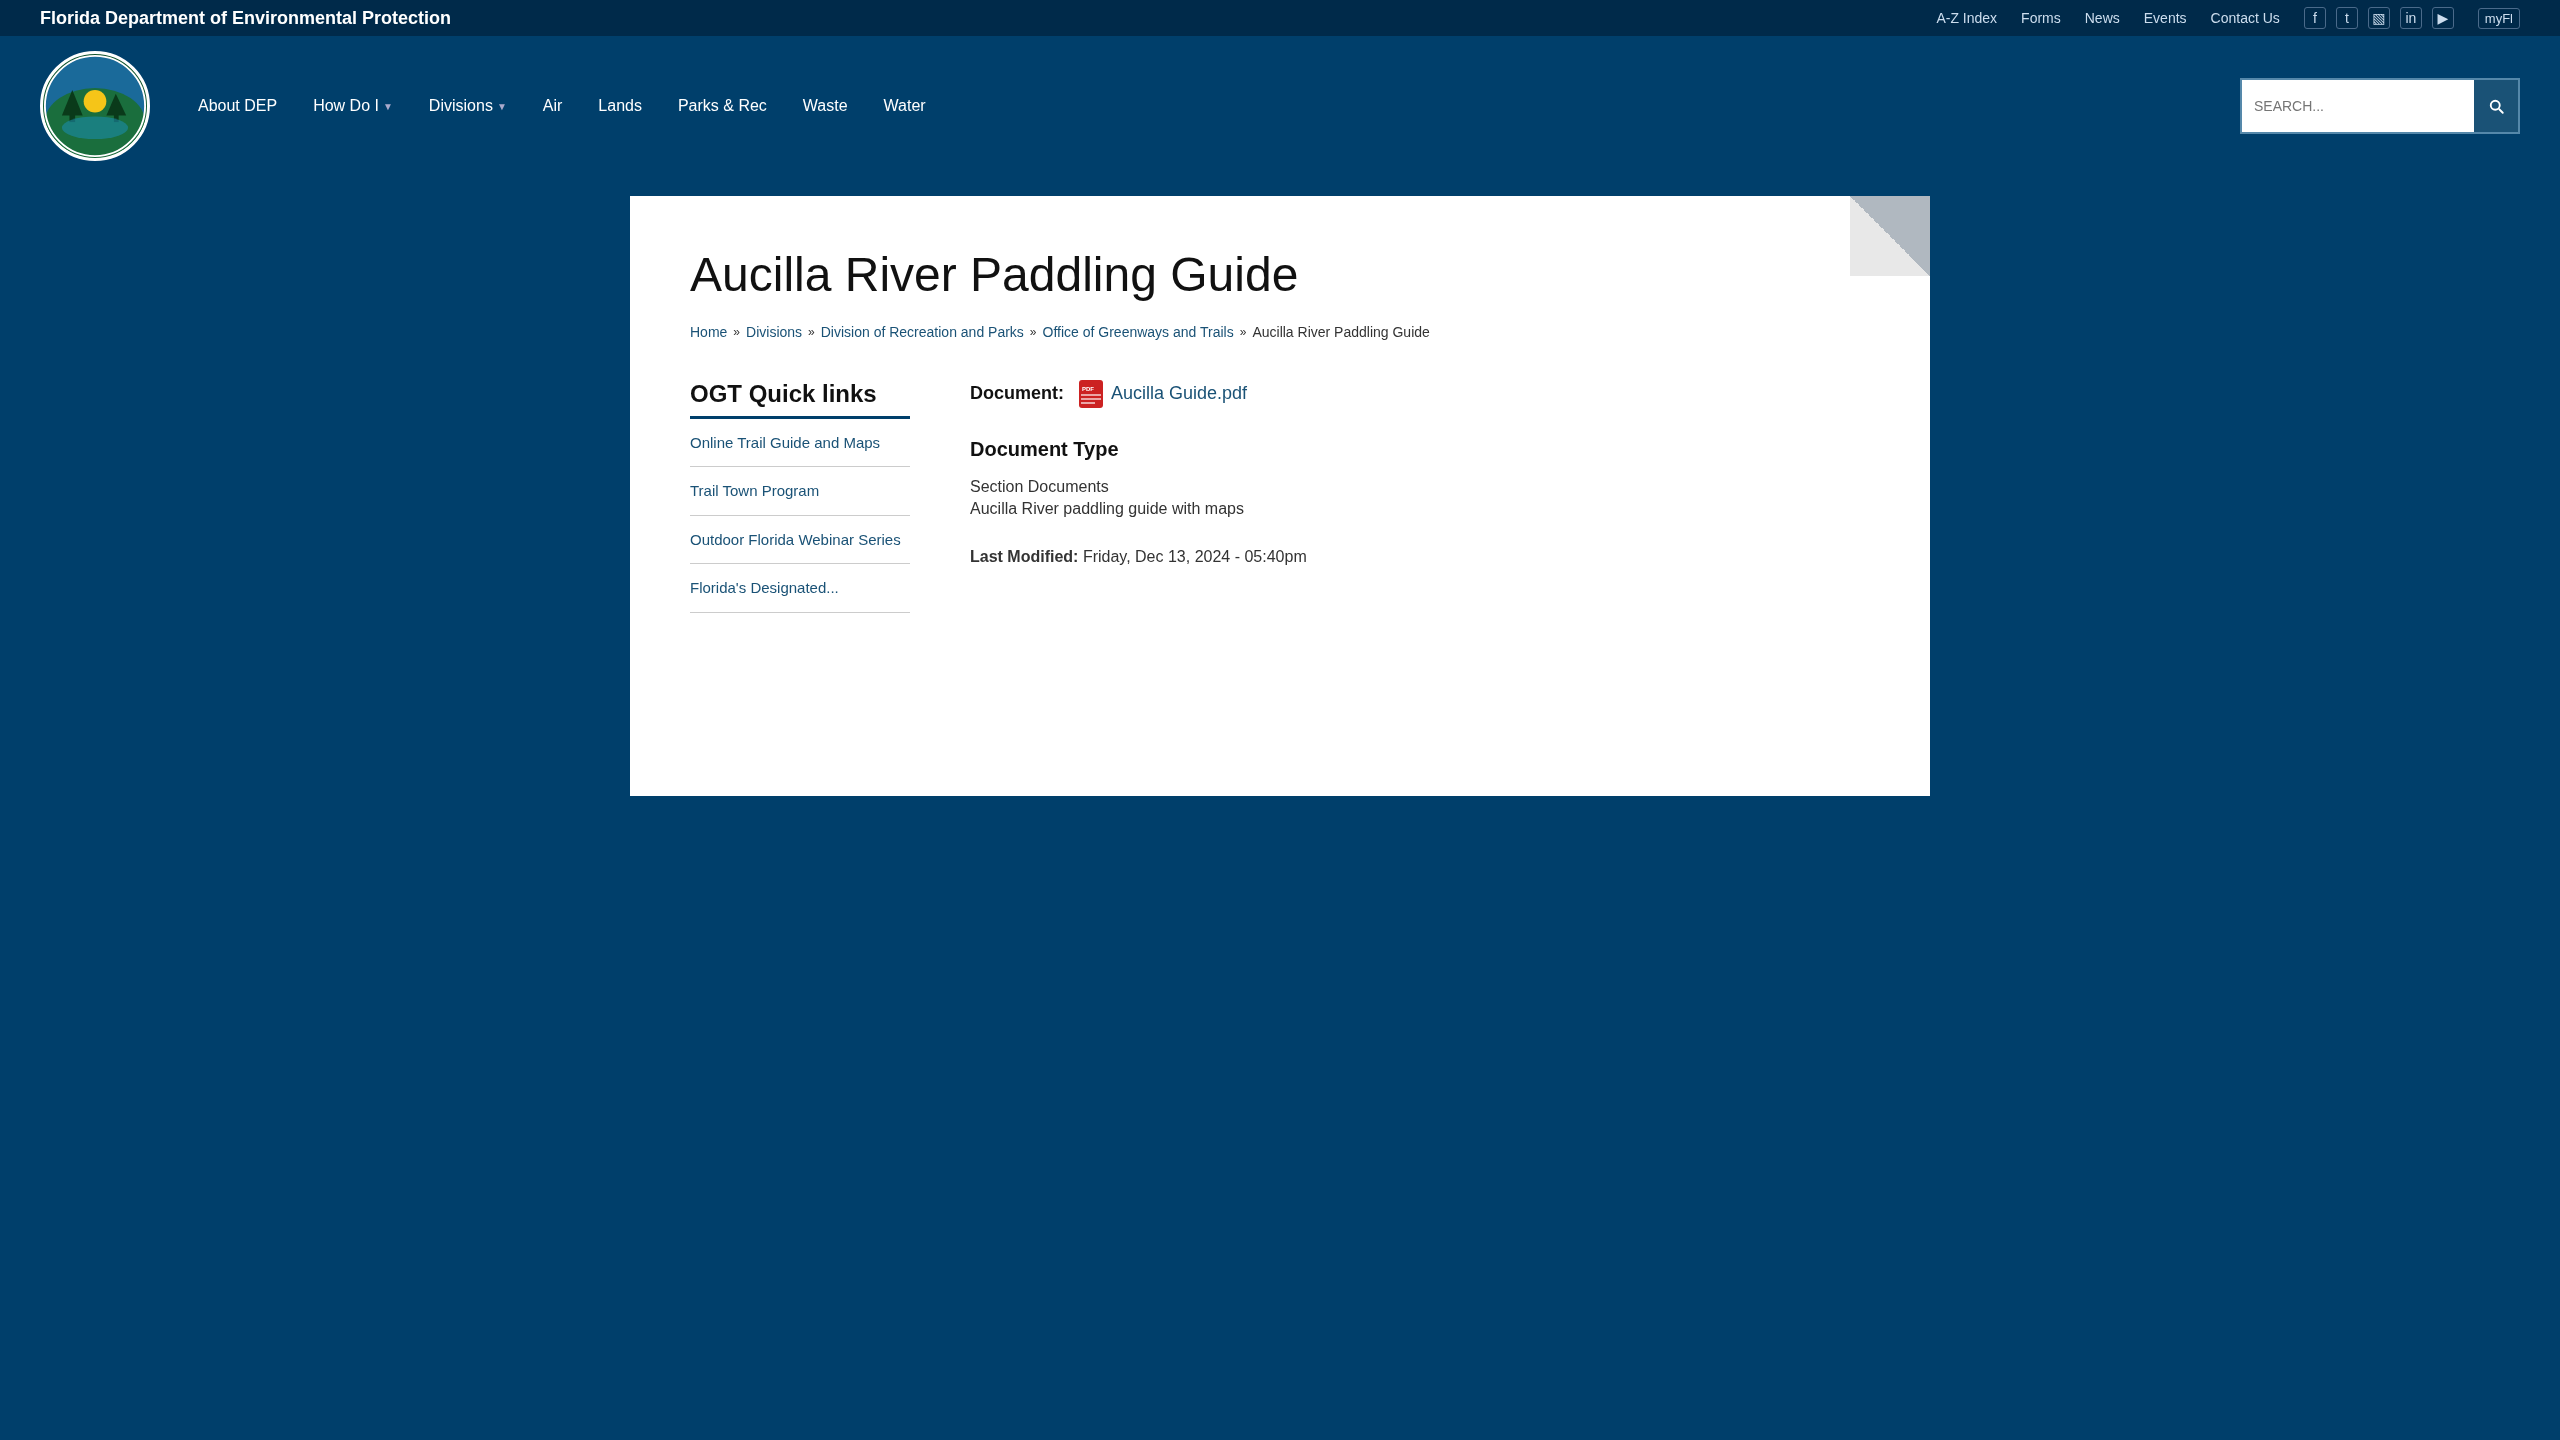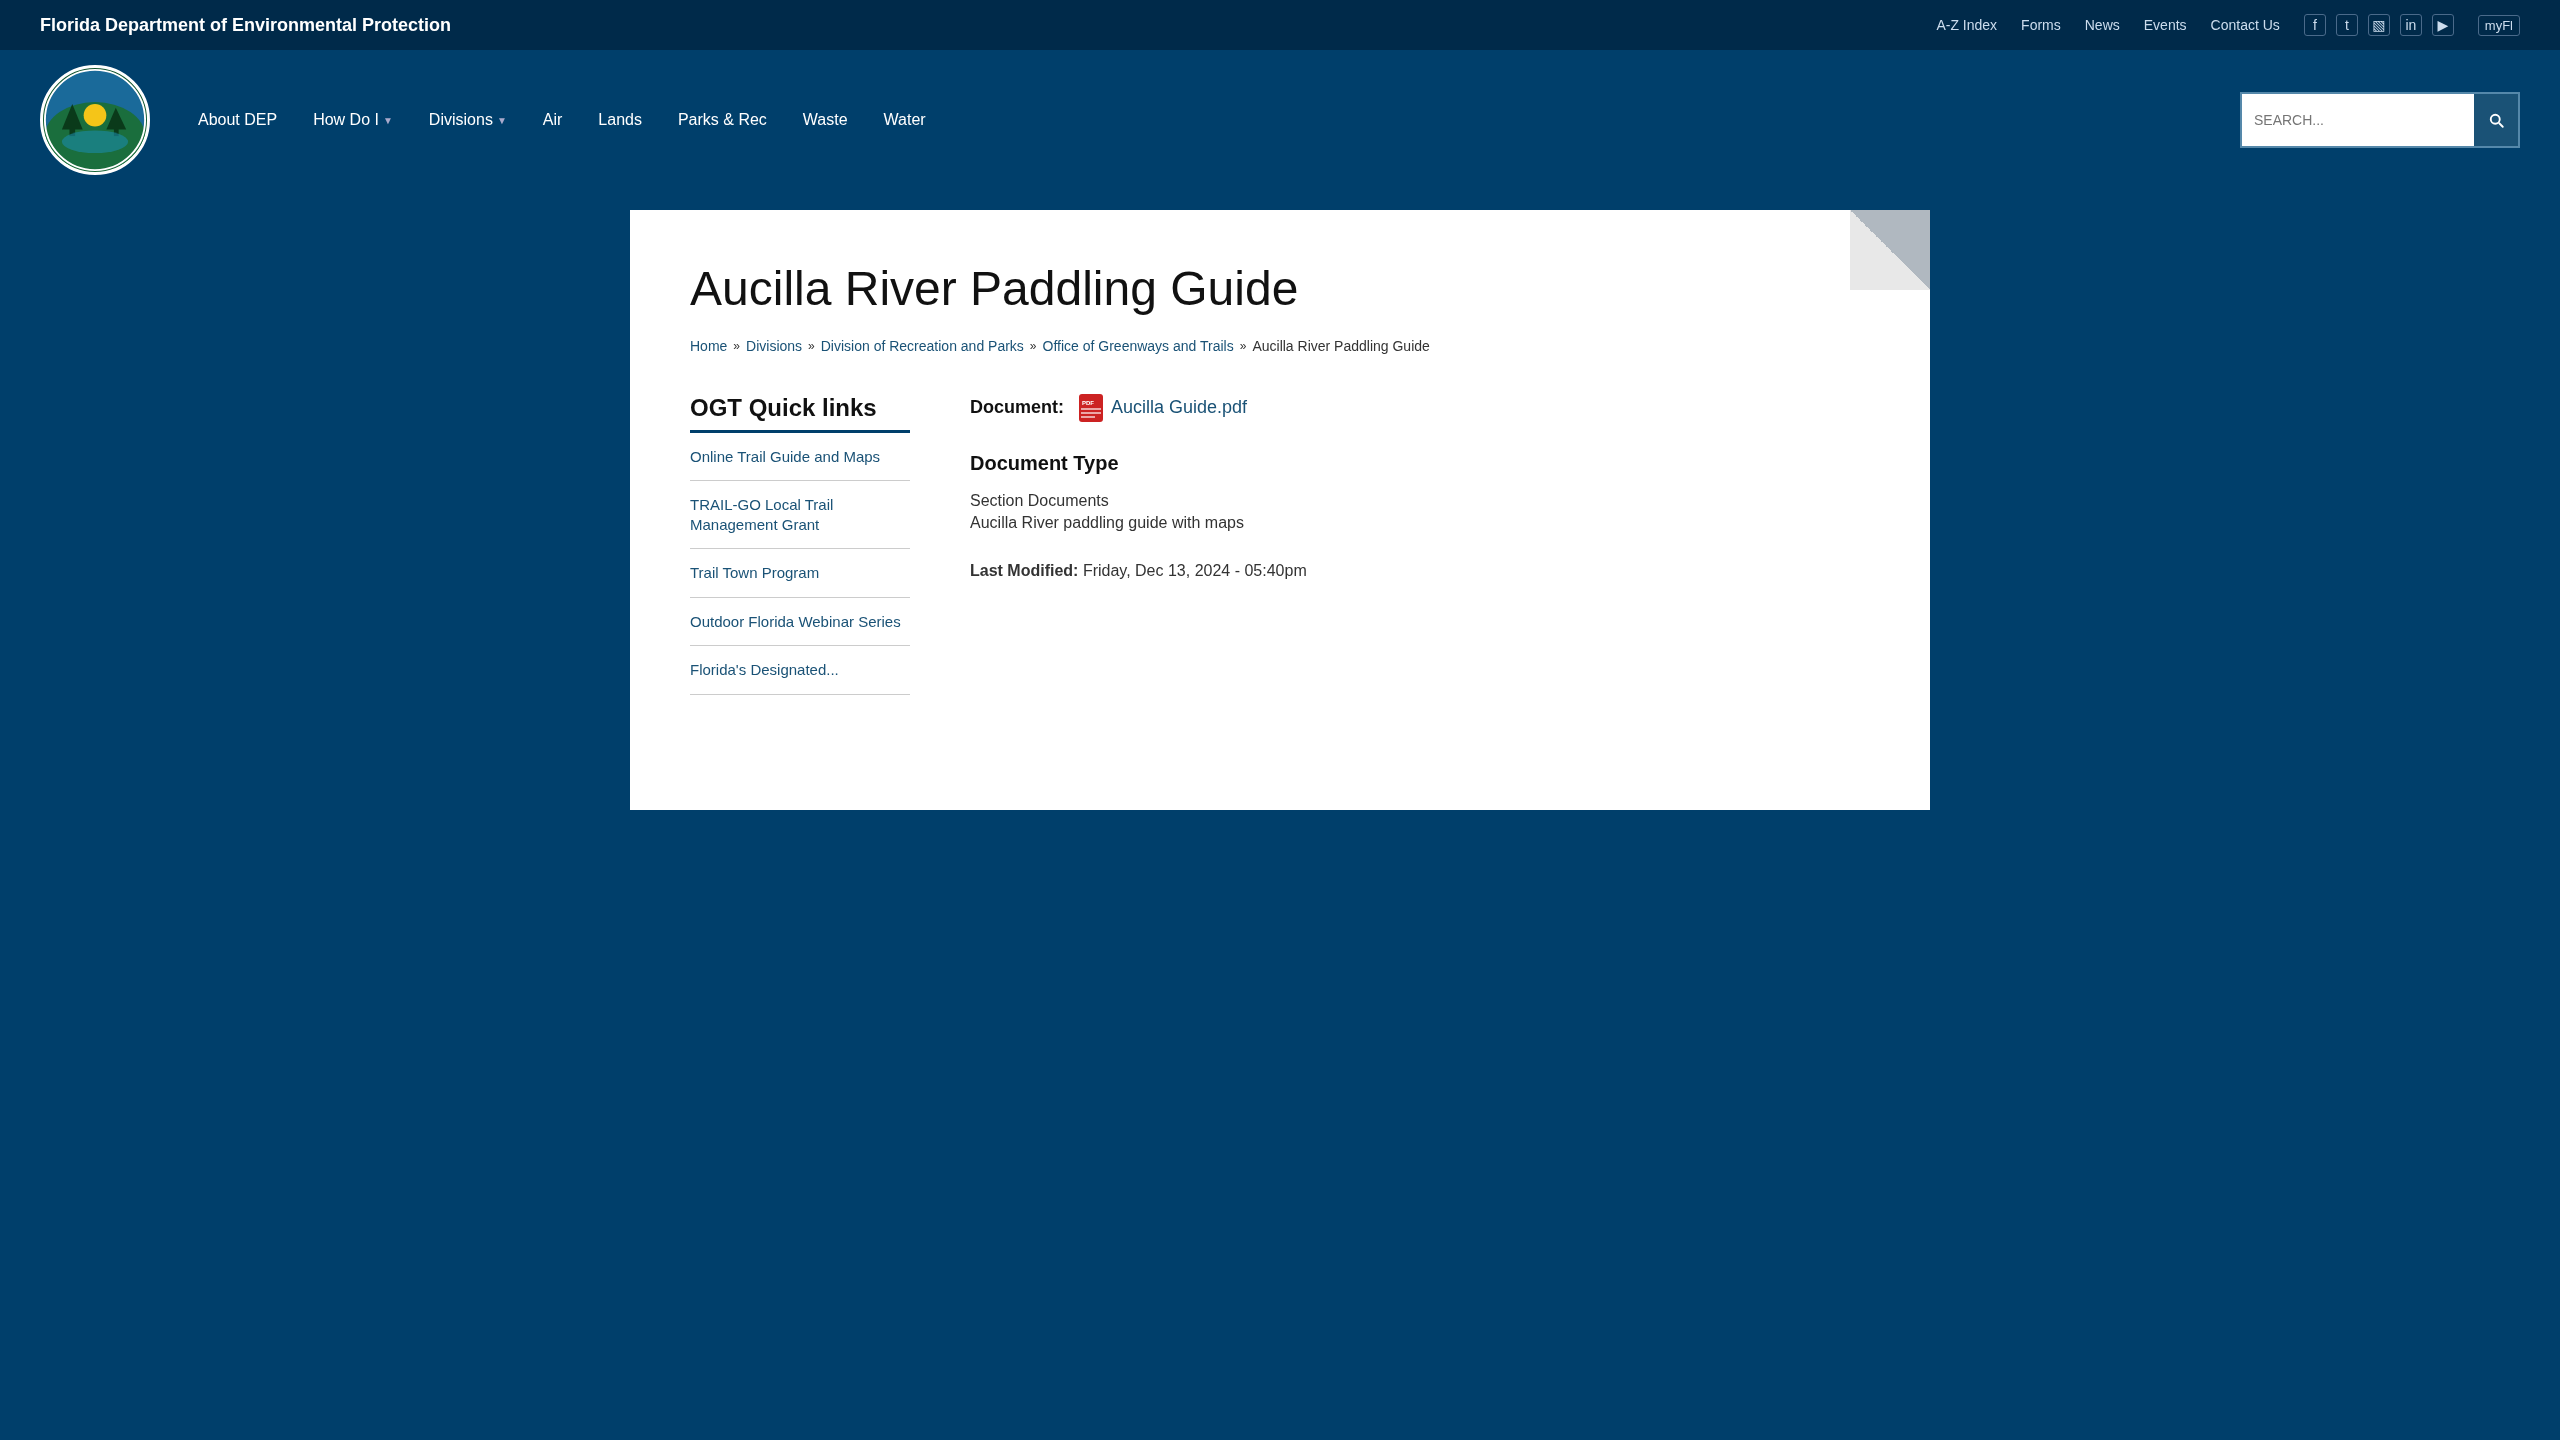--- a/index.html
+++ b/index.html
@@ -5,21 +5,21 @@
     * { margin: 0; padding: 0; box-sizing: border-box; }
     body { font-family: Arial, sans-serif; background: #003f6b; min-width: 1280px; }
 
     
     .top-bar {
       background: #002a4a;
       display: flex;
       align-items: center;
       justify-content: space-between;
       padding: 0 40px;
-      height: 50px;
+      height: 36px;
     }
     .top-bar-title {
       color: #fff;
       font-size: 18px;
       font-weight: bold;
     }
     .top-bar-right {
       display: flex;
       align-items: center;
       gap: 24px;
@@ -383,23 +383,20 @@
 
     <div class="two-col">
 
       <aside class="sidebar">
         <h2 class="sidebar-title">OGT Quick links</h2>
         <ul class="sidebar-nav">
           <li>
             <a href="#">Online Trail Guide and Maps</a>
           </li>
           <li>
-            <a href="#">TRAIL-GO Local Trail Management Grant</a>
-          </li>
-          <li>
             <a href="#">Trail Town Program</a>
           </li>
           <li>
             <a href="#">Outdoor Florida Webinar Series</a>
           </li>
           <li>
             <a href="#">Florida's Designated...</a>
           </li>
         </ul>
       </aside>

